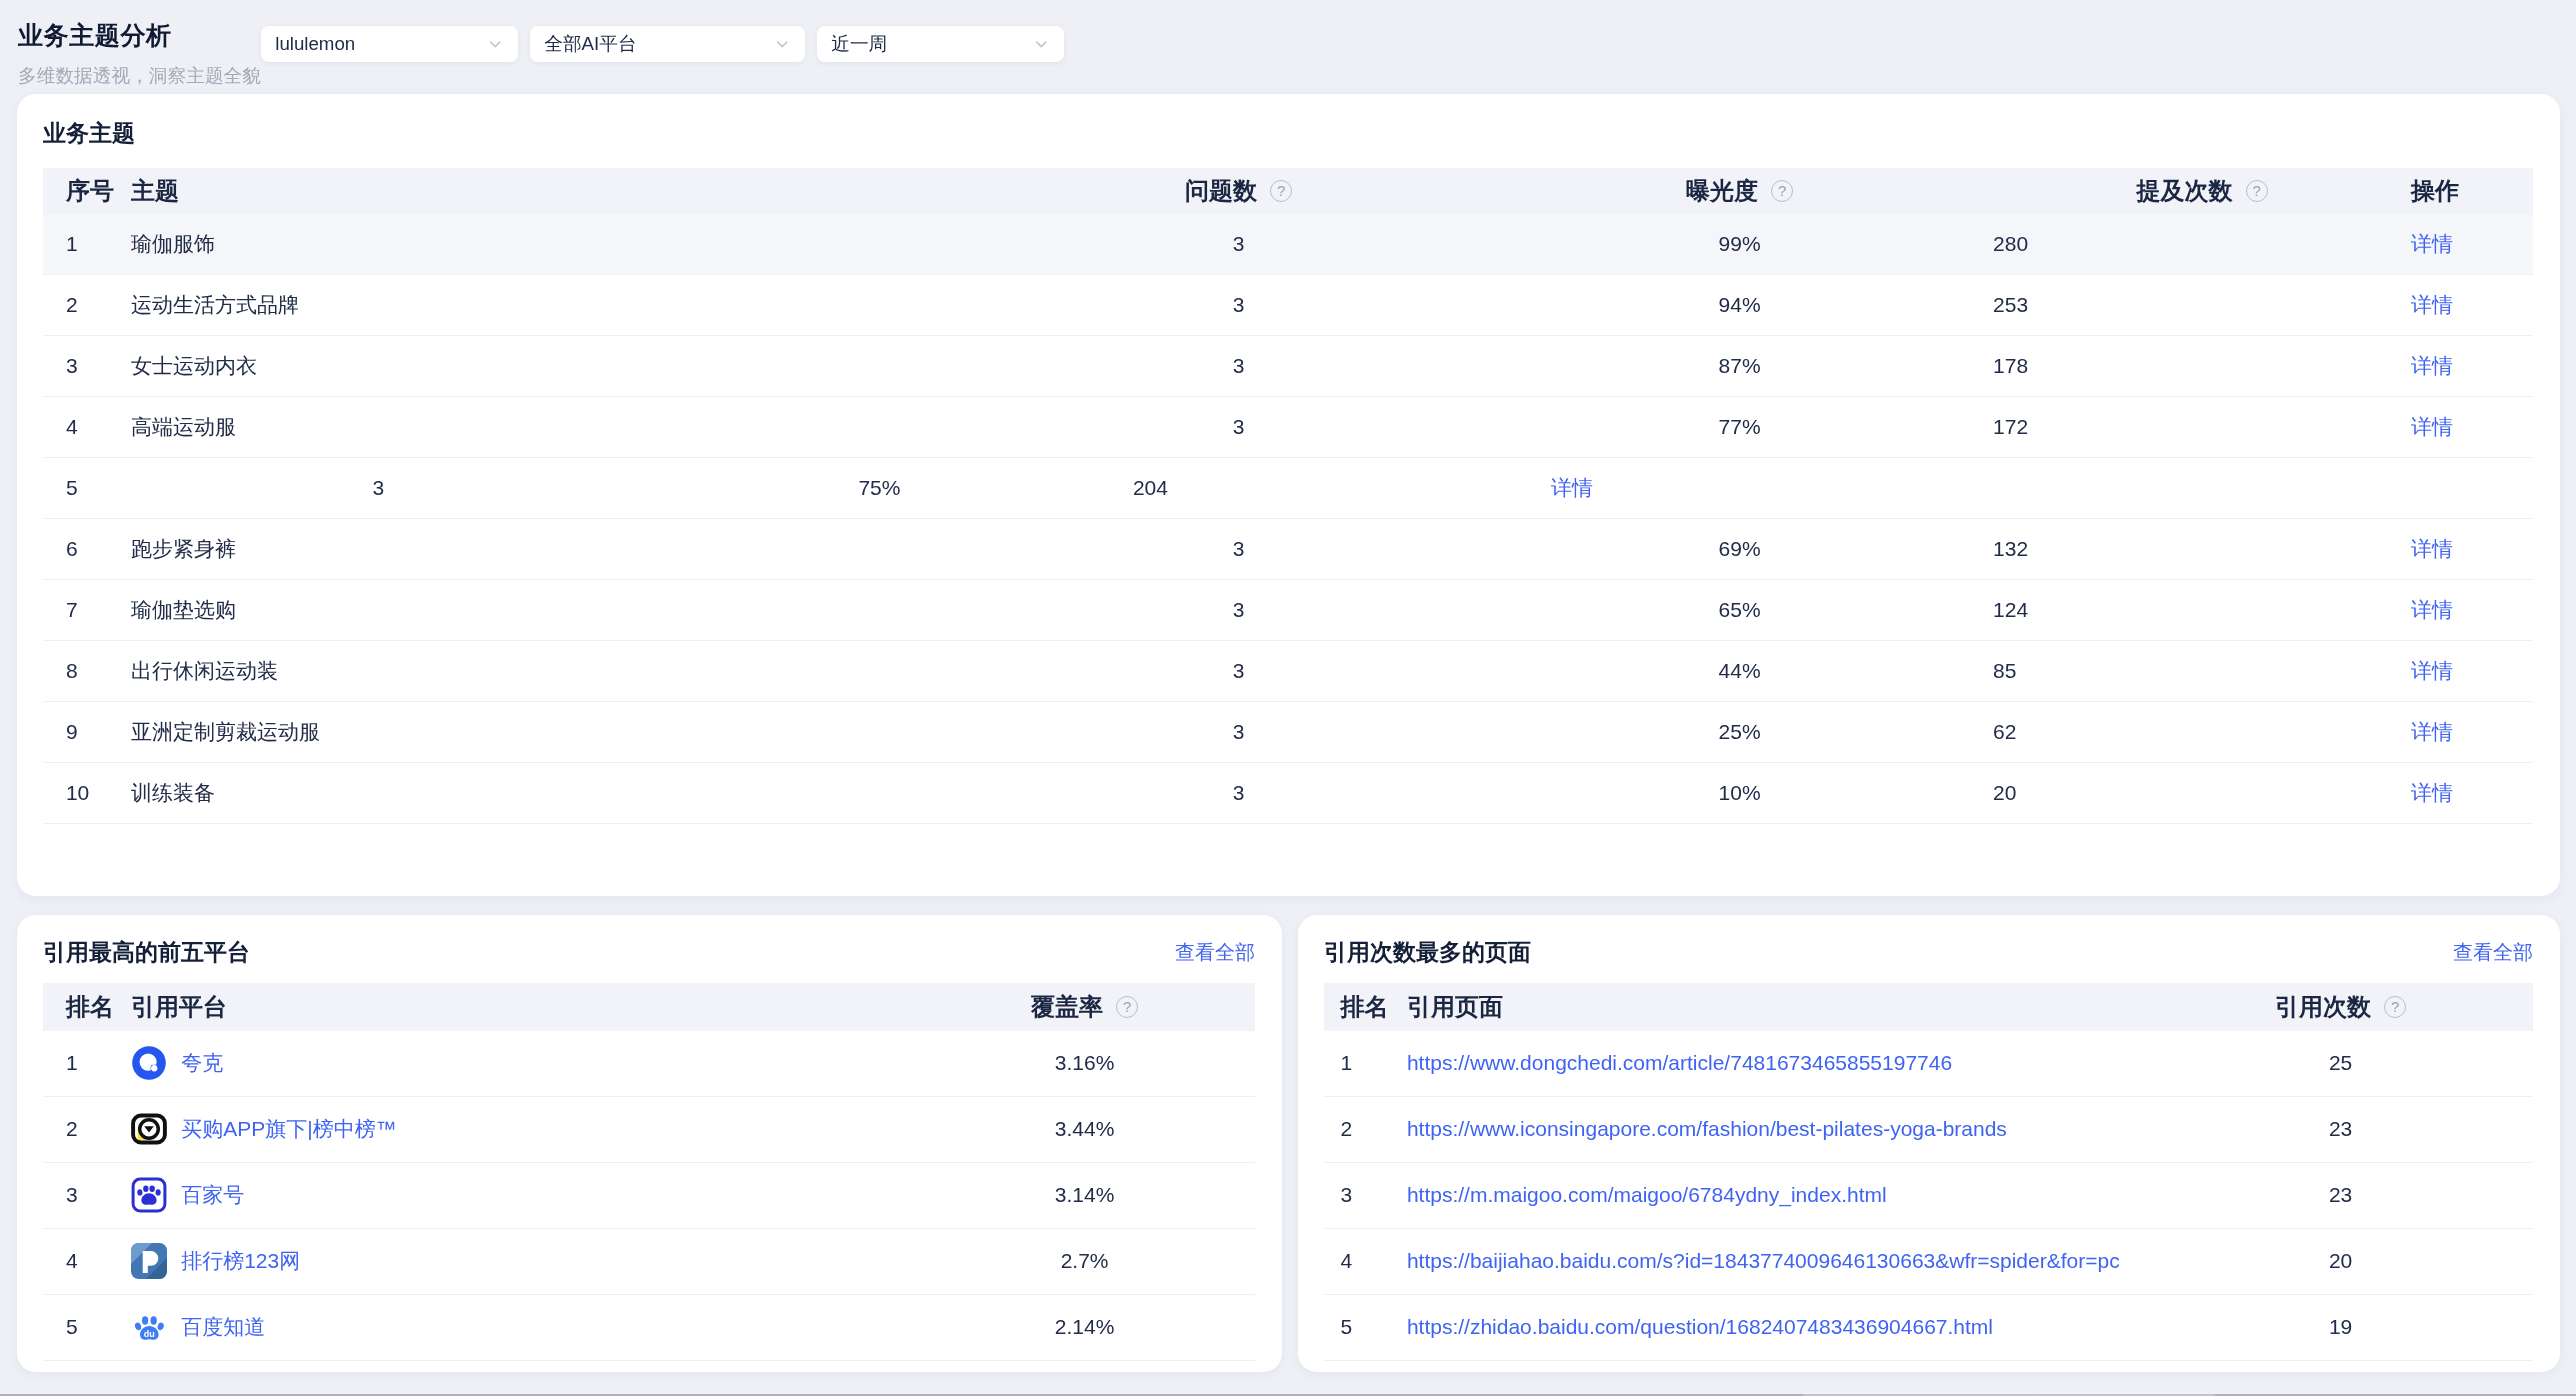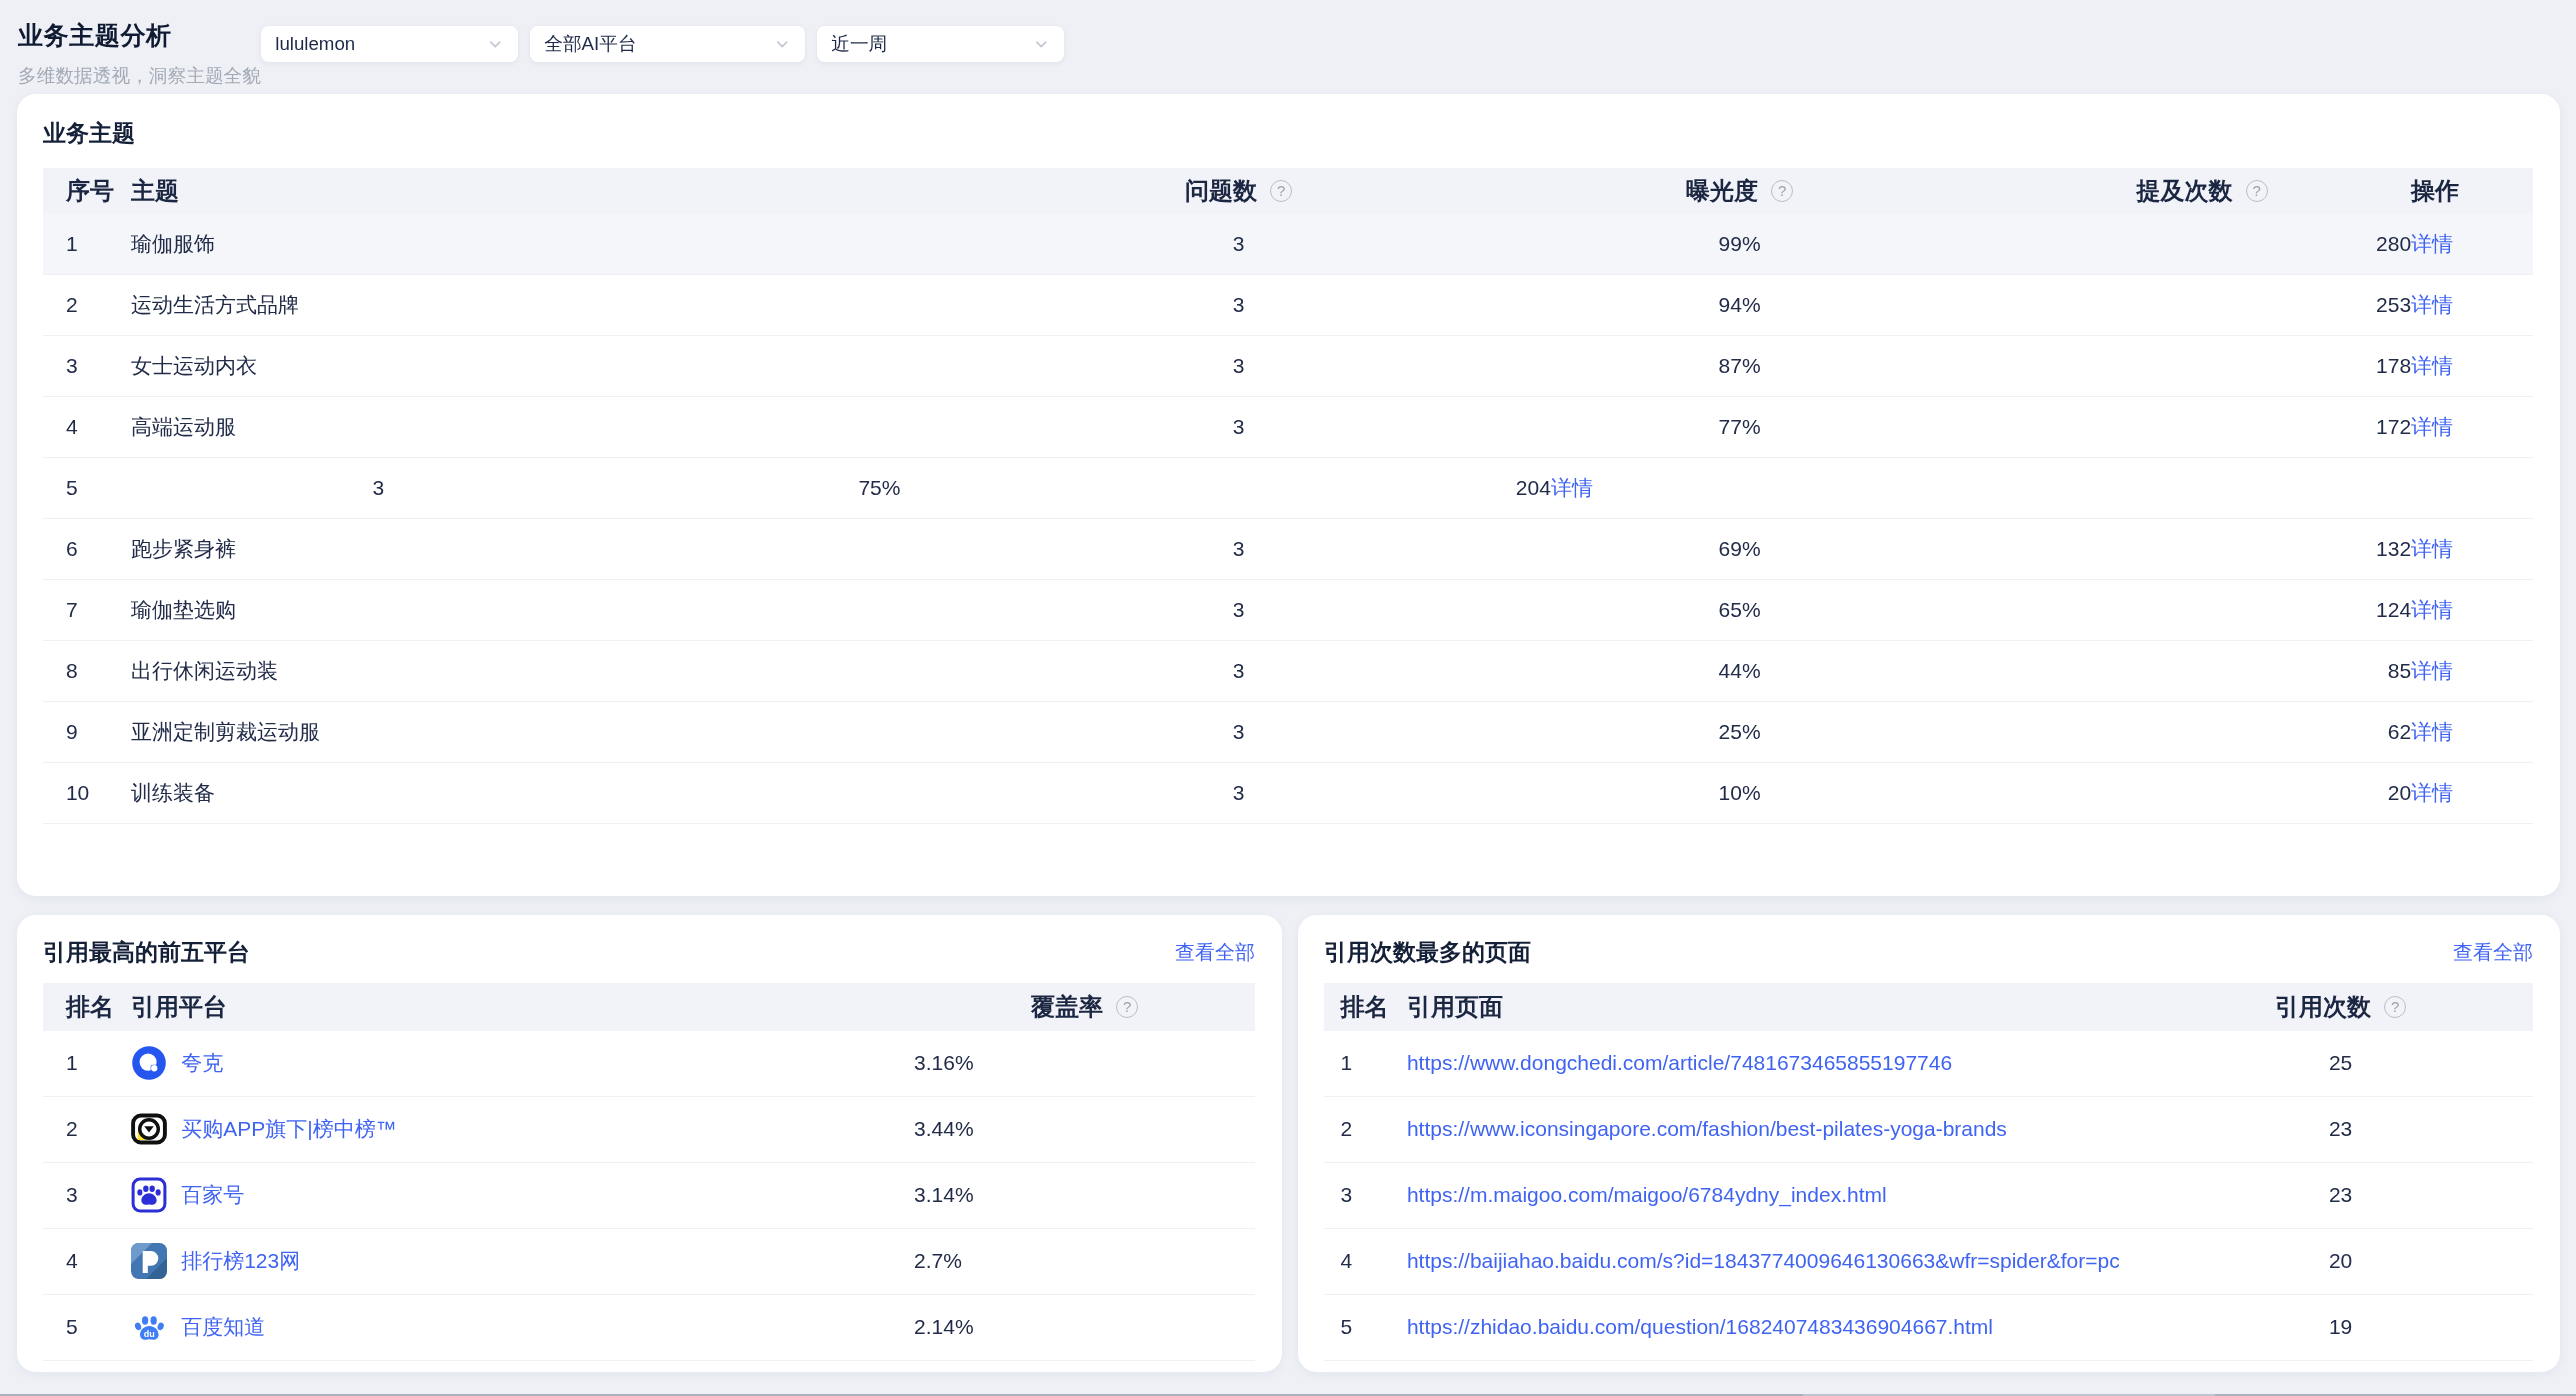--- a/index.html
+++ b/index.html
@@ -48,26 +48,26 @@
   .half-card .thead{height:48px}
   .trow{display:flex;align-items:center;height:61px;border-bottom:1.1px solid #eef0f5;font-size:21px}
   .half-card .trow{height:66px}
   .trow.hl{background:var(--hl-bg)}
   .hcell{display:flex;align-items:center;justify-content:center;gap:13px}
   
   .c-idx{width:88px;padding-left:23px;flex:none}
   .c-topic{flex:1}
   .c-q{width:495px;text-align:center;flex:none}
   .c-e{width:507px;text-align:center;flex:none}
-  .c-m{width:418px;text-align:right;flex:none}
+  .c-m{width:418px;text-align:left;flex:none}
   .c-a{width:122px;flex:none}
   
   .p-rank{width:88px;padding-left:23px;flex:none}
   .p-name{flex:1;display:flex;align-items:center;gap:14.3px}
-  .p-cov{width:341px;text-align:left;flex:none}
+  .p-cov{width:341px;text-align:center;flex:none}
   
   .g-rank{width:83px;padding-left:16.5px;flex:none}
   .g-url{flex:1;min-width:0}
   .g-cit{width:385px;text-align:center;flex:none}
   
   .qicon{width:22px;height:22px;border:1.7px solid #b9bec9;border-radius:50%;color:#9aa1ae;
     font-size:15px;display:inline-flex;align-items:center;justify-content:center;line-height:1;
     flex:none;cursor:pointer;font-weight:400}
   .qicon::before{content:"?"}
   

